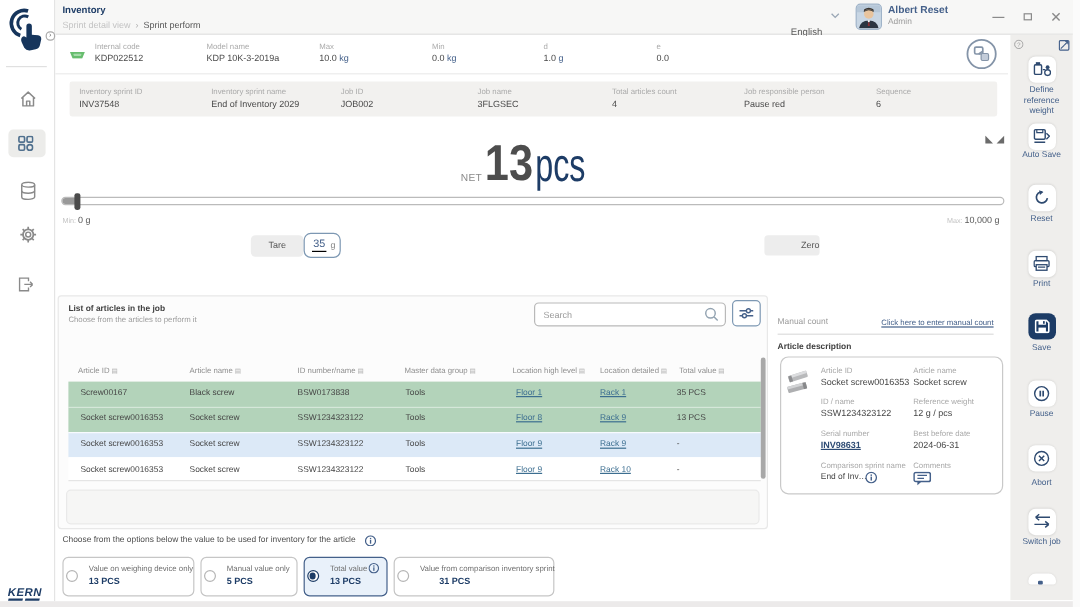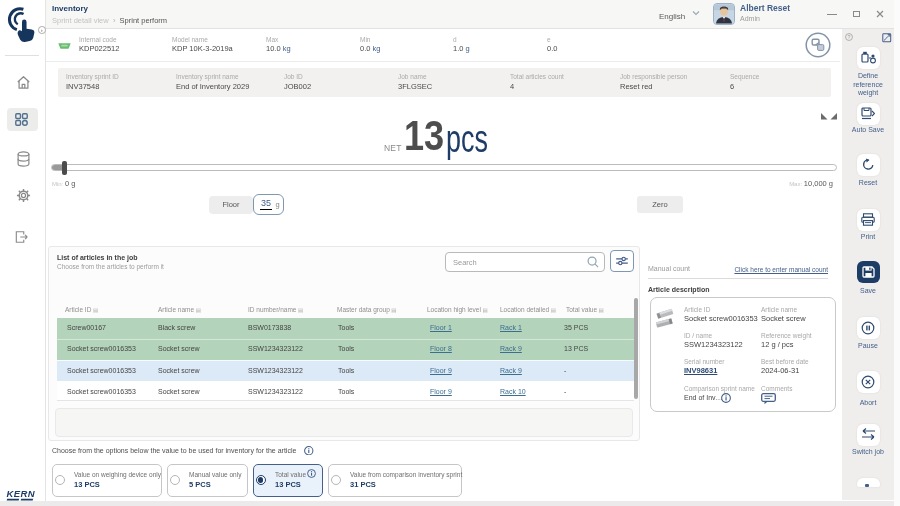--- a/index.html
+++ b/index.html
@@ -27,21 +27,21 @@
   .rtxt { left:842px; width:52px; text-align:center; font-size:7px; color:#44608a; line-height:8.7px; }
 </style>
 </head>
 <body>
 <div id="app">
 
   <div class="abs" style="left:46px;top:0;width:854px;height:29px;background:#f7f7f6;border-bottom:1px solid #e2e2e2;"></div>
   <div class="abs" style="left:52px;top:4px;font-size:8px;font-weight:bold;color:#1d3c66;">Inventory</div>
   <div class="abs" style="left:52px;top:15.5px;font-size:7.5px;color:#c3c3c3;">Sprint detail view&nbsp;&nbsp;<span style="color:#b0b0b0;">›</span>&nbsp;&nbsp;<span style="color:#555;">Sprint perform</span></div>
 
-  <div class="abs" style="left:659px;top:12px;font-size:8px;color:#5a5a5a;">English</div>
+  <div class="abs" style="left:659px;top:22px;font-size:8px;color:#5a5a5a;">English</div>
   <svg class="abs" style="left:692px;top:10px;" width="8" height="6" viewBox="0 0 8 6">
       <path d="M1 1.5 L4 4.5 L7 1.5" fill="none" stroke="#9aa7b5" stroke-width="1.1"></path>
     </svg>
 
   <div class="abs" style="left:713px;top:3px;width:22px;height:22px;border:1px solid #9fb3c8;border-radius:4px;overflow:hidden;background:#cfdce8;">
     <svg width="20" height="20" viewBox="0 0 21 20">
       <rect x="0" y="0" width="21" height="20" fill="#c8d6e4"></rect>
       <rect x="0" y="0" width="21" height="6" fill="#b6c7d8"></rect>
       <circle cx="10.5" cy="7.5" r="4.2" fill="#e8c49e"></circle>
       <path d="M6 5.5 Q10.5 1.5 15 5.5 L14.5 3.5 Q10.5 0.5 6.5 3.5 Z" fill="#3a3530"></path>
@@ -89,43 +89,43 @@
   <div class="abs val" style="left:66px;top:81.5px;">INV37548</div>
   <div class="abs lbl" style="left:176px;top:72.5px;">Inventory sprint name</div>
   <div class="abs val" style="left:176px;top:81.5px;">End of Inventory 2029</div>
   <div class="abs lbl" style="left:284px;top:72.5px;">Job ID</div>
   <div class="abs val" style="left:284px;top:81.5px;">JOB002</div>
   <div class="abs lbl" style="left:398px;top:72.5px;">Job name</div>
   <div class="abs val" style="left:398px;top:81.5px;">3FLGSEC</div>
   <div class="abs lbl" style="left:510px;top:72.5px;">Total articles count</div>
   <div class="abs val" style="left:510px;top:81.5px;">4</div>
   <div class="abs lbl" style="left:620px;top:72.5px;">Job responsible person</div>
-  <div class="abs val" style="left:620px;top:81.5px;">Reset red</div>
+  <div class="abs val" style="left:620px;top:81.5px;">Pause red</div>
   <div class="abs lbl" style="left:730px;top:72.5px;">Sequence</div>
   <div class="abs val" style="left:730px;top:81.5px;">6</div>
 
   <svg class="abs" style="left:821px;top:113px;" width="16" height="7" viewBox="0 0 16 7">
     <path d="M0 6.5 L6.5 6.5 L0 0 Z" fill="#6b6b6b"></path>
     <path d="M16 6.5 L9.5 6.5 L16 0 Z" fill="#6b6b6b"></path>
   </svg>
   <div class="abs" style="left:384px;top:143.5px;font-size:8.5px;color:#8a8a8a;line-height:8.5px;letter-spacing:0.2px;">NET</div>
   <div class="abs" style="left:403.5px;top:114.5px;font-size:42px;line-height:42px;font-weight:bold;color:#4d4d4d;transform:scaleX(0.86);transform-origin:left;">13</div>
   <div class="abs" style="left:446px;top:118.5px;font-size:39px;line-height:39px;color:#1d3c66;transform:scaleX(0.69);transform-origin:left;">pcs</div>
 
   <div class="abs" style="left:51px;top:164px;width:786px;height:7px;border:1px solid #bbb;border-radius:4px;background:#fff;"></div>
   <div class="abs" style="left:52px;top:165px;width:11px;height:5px;background:#999;border-radius:3px 0 0 3px;"></div>
   <div class="abs" style="left:62px;top:160.5px;width:4.5px;height:14px;background:#4b4b4b;border-radius:2px;"></div>
   <div class="abs" style="left:52px;top:178.5px;font-size:6px;color:#c4c4c4;">Min: <span style="font-size:7.5px;color:#5a5a5a;">0 g</span></div>
   <div class="abs" style="left:700px;top:178.5px;width:133px;text-align:right;font-size:6px;color:#c4c4c4;">Max: <span style="font-size:7.5px;color:#5a5a5a;">10,000 g</span></div>
 
-  <div class="abs" style="left:209px;top:195.5px;width:44px;height:18px;background:#ededed;border-radius:4px;font-size:7.5px;color:#555;text-align:center;line-height:18px;">Floor</div>
+  <div class="abs" style="left:209px;top:195.5px;width:44px;height:18px;background:#ededed;border-radius:4px;font-size:7.5px;color:#555;text-align:center;line-height:18px;">Tare</div>
   <div class="abs" style="left:253px;top:194px;width:31px;height:21px;background:#fff;border:1.3px solid #7d98b3;border-radius:6px;"></div>
   <div class="abs" style="left:260px;top:198.5px;font-size:9px;line-height:9px;color:#44608a;border-bottom:1px solid #000000;width:12px;text-align:center;padding-bottom:1px;">35</div>
   <div class="abs" style="left:275.5px;top:200px;font-size:7.5px;color:#888;">g</div>
-  <div class="abs" style="left:637px;top:196px;width:46px;height:17px;background:#ededed;border-radius:3px;font-size:7.5px;color:#555;text-align:center;line-height:17px;">Zero</div>
+  <div class="abs" style="left:637px;top:196px;width:46px;height:17px;background:#ededed;border-radius:3px;font-size:7.5px;color:#555;text-align:right;line-height:17px;">Zero</div>
 
   <div class="abs" style="left:48px;top:246px;width:592px;height:195px;background:#fcfcfc;border:1px solid #e8e8e8;border-radius:3px;"></div>
   <div class="abs" style="left:57px;top:253.5px;font-size:7px;font-weight:bold;color:#3e3e3e;">List of articles in the job</div>
   <div class="abs" style="left:57px;top:263px;font-size:6.5px;color:#9c9c9c;">Choose from the articles to perform it</div>
 
   <div class="abs" style="left:445px;top:252px;width:160px;height:20px;background:#fff;border:1px solid #b9b9b9;border-radius:4px;"></div>
   <div class="abs" style="left:453px;top:258px;font-size:7.5px;color:#9a9a9a;">Search</div>
   <svg class="abs" style="left:587px;top:256px;" width="12" height="12" viewBox="0 0 13 13">
     <circle cx="5.5" cy="5.5" r="4.3" fill="none" stroke="#93a3b1" stroke-width="1.3"></circle>
     <path d="M8.8 8.8 L12 12" stroke="#93a3b1" stroke-width="1.3"></path>
@@ -256,21 +256,21 @@
   <div class="abs oval" style="left:275px;">13 PCS</div>
   <svg class="abs" style="left:307px;top:468.5px;" width="9" height="9" viewBox="0 0 11 11">
     <circle cx="5.5" cy="5.5" r="4.8" fill="none" stroke="#44608a" stroke-width="1.2"></circle>
     <rect x="4.9" y="4.6" width="1.3" height="3.6" fill="#44608a"></rect>
       <rect x="4.9" y="2.6" width="1.3" height="1.3" fill="#44608a"></rect>
   </svg>
 
   <div class="abs opt" style="left:328px;width:134px;"></div>
   <div class="abs radio" style="left:330.5px;"></div>
   <div class="abs olbl" style="left:350px;">Value from comparison inventory sprint</div>
-  <div class="abs oval" style="left:350px;">31 PCS</div>
+  <div class="abs oval" style="left:366px;">31 PCS</div>
 
   <div class="abs" style="left:842px;top:29px;width:52px;height:471px;background:#efeeec;"></div>
   <svg class="abs" style="left:845px;top:33px;" width="8" height="8" viewBox="0 0 12 12">
     <circle cx="6" cy="6" r="5.2" fill="none" stroke="#9a9a9a" stroke-width="1.1"></circle>
     <text x="6" y="8.8" font-size="8" fill="#9a9a9a" text-anchor="middle" font-family="Liberation Sans">?</text>
   </svg>
   <svg class="abs" style="left:882px;top:33px;" width="9.5" height="9.5" viewBox="0 0 12 12">
     <rect x="1" y="1" width="10" height="10" rx="1" fill="none" stroke="#44608a" stroke-width="1.3"></rect>
     <path d="M6 6 L10 2 M10 2 L7.2 2 M10 2 L10 4.8" stroke="#44608a" stroke-width="1.2" fill="none"></path>
     <path d="M6 6 L2.5 9.5" stroke="#44608a" stroke-width="1.2"></path>

